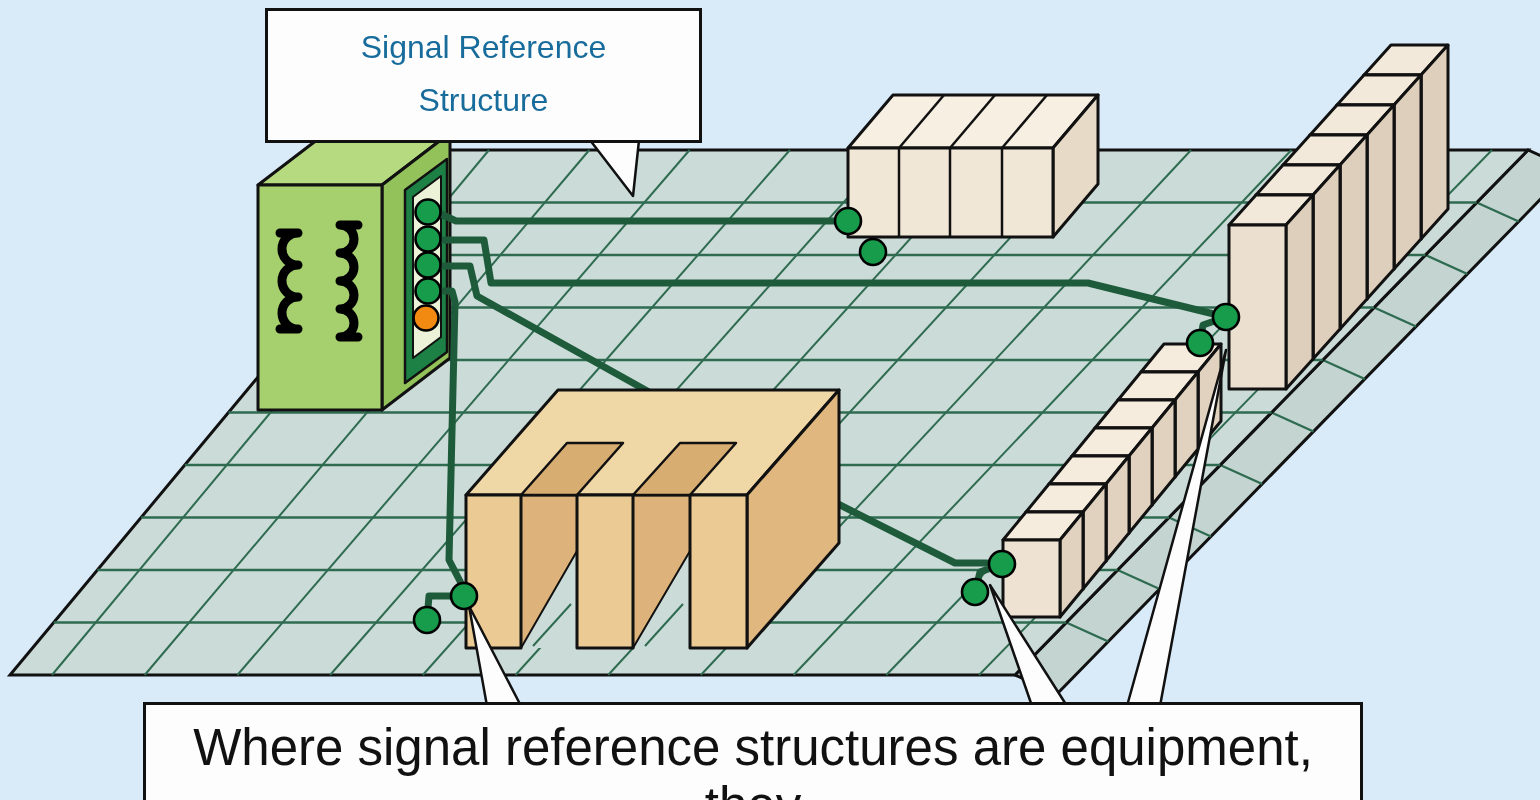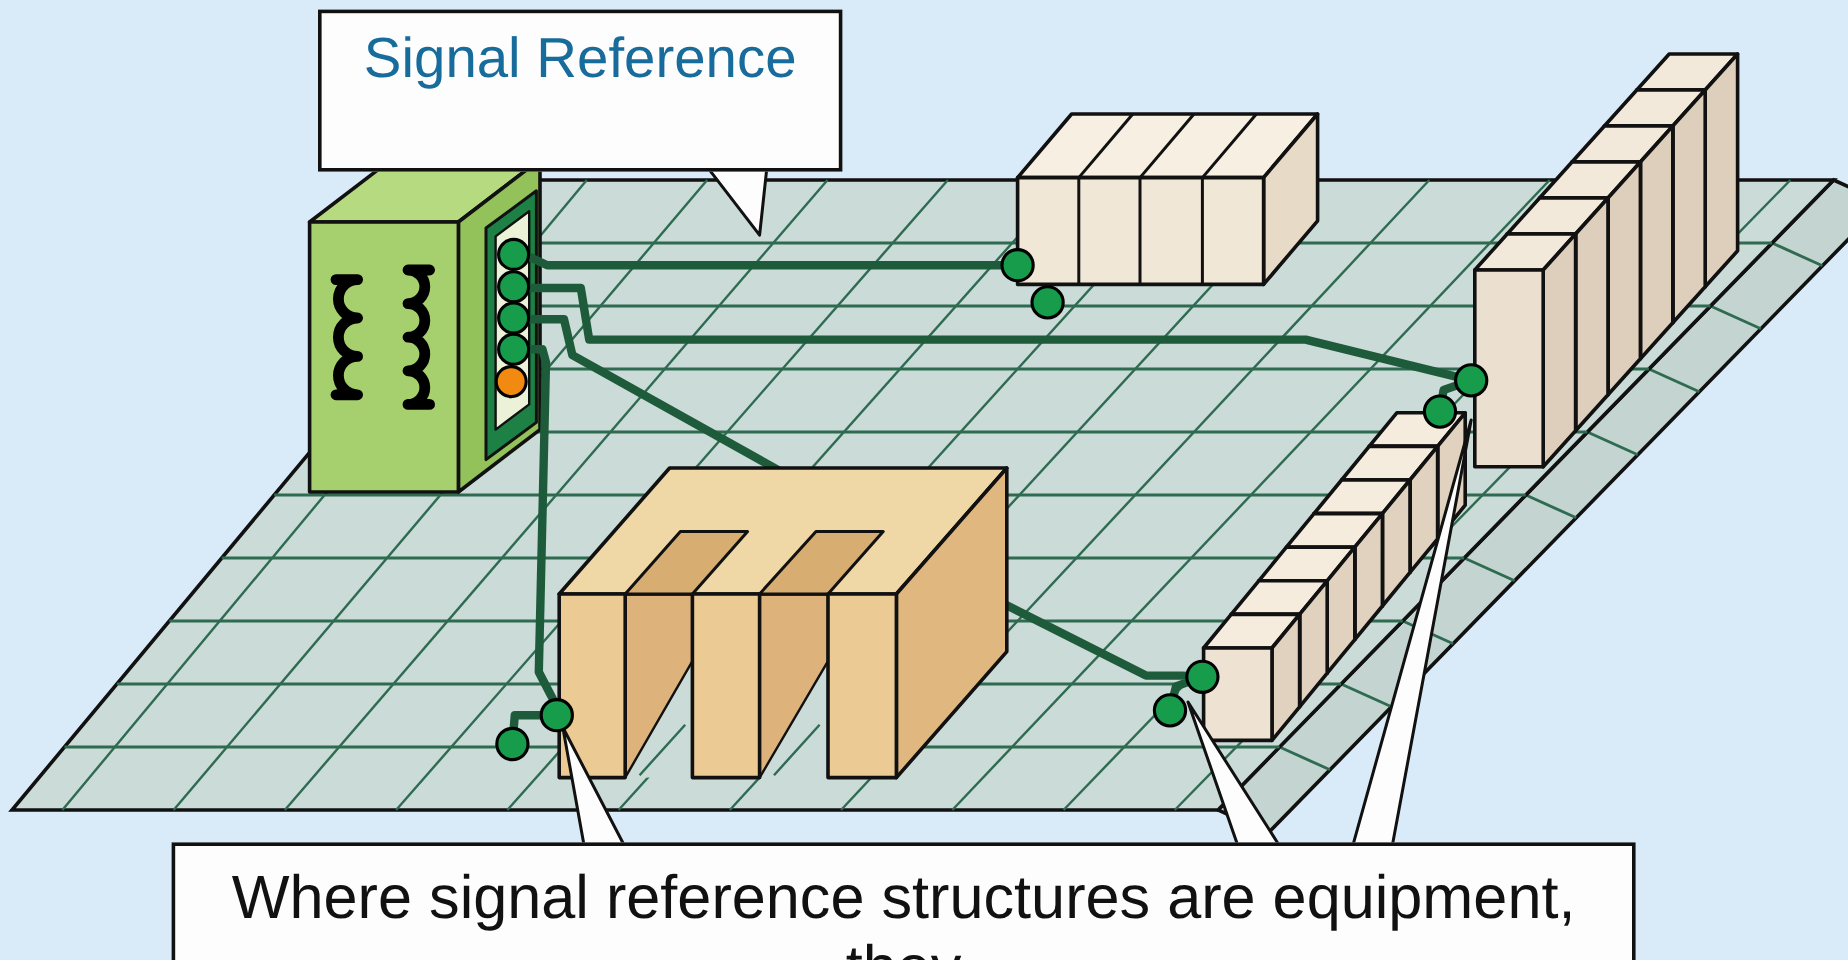--- a/index.html
+++ b/index.html
@@ -1,21 +1,21 @@
 <!DOCTYPE html>
 <html><head>
 <meta charset="utf-8">
 <style>
   html,body{margin:0;padding:0;background:#d9ebf9;}
   .stage{position:relative;width:1540px;height:800px;background:#d9ebf9;overflow:hidden;
          font-family:"Liberation Sans",sans-serif;}
   .stage svg{position:absolute;left:0;top:0;}
   .callout{position:absolute;background:#fdfdfd;border:3px solid #111;text-align:center;box-sizing:content-box;}
   .callout-top{left:265px;top:8px;width:431px;height:119px;color:#176c9c;
-               font-size:47px;line-height:53px;padding-top:10px;}
+               font-size:32px;line-height:53px;padding-top:10px;}
   .callout-bottom{left:143px;top:702px;width:1214px;height:150px;color:#111;
                   font-size:51px;line-height:58px;padding-top:14px;}
 </style>
 </head>
 <body>
 
 <div class="stage">
 <svg width="1540" height="800" viewBox="0 0 1540 800">
 
   <g>
@@ -202,19 +202,20 @@
     <circle cx="1200" cy="343" r="13"></circle>
     <circle cx="464" cy="596" r="13"></circle>
     <circle cx="427" cy="620" r="13"></circle>
     <circle cx="1002" cy="564" r="13"></circle>
     <circle cx="975" cy="592" r="13"></circle>
   </g>
 </svg>
 
   <div class="callout callout-top">
     <div>Signal Reference</div>
+    <div>Structure</div>
   </div>
 
   <div class="callout callout-bottom">
     <div>Where signal reference structures are equipment, they</div>
     <div>must be bonded to the circuit equipment grounding</div>
   </div>
 </div>
 
 </body></html>

